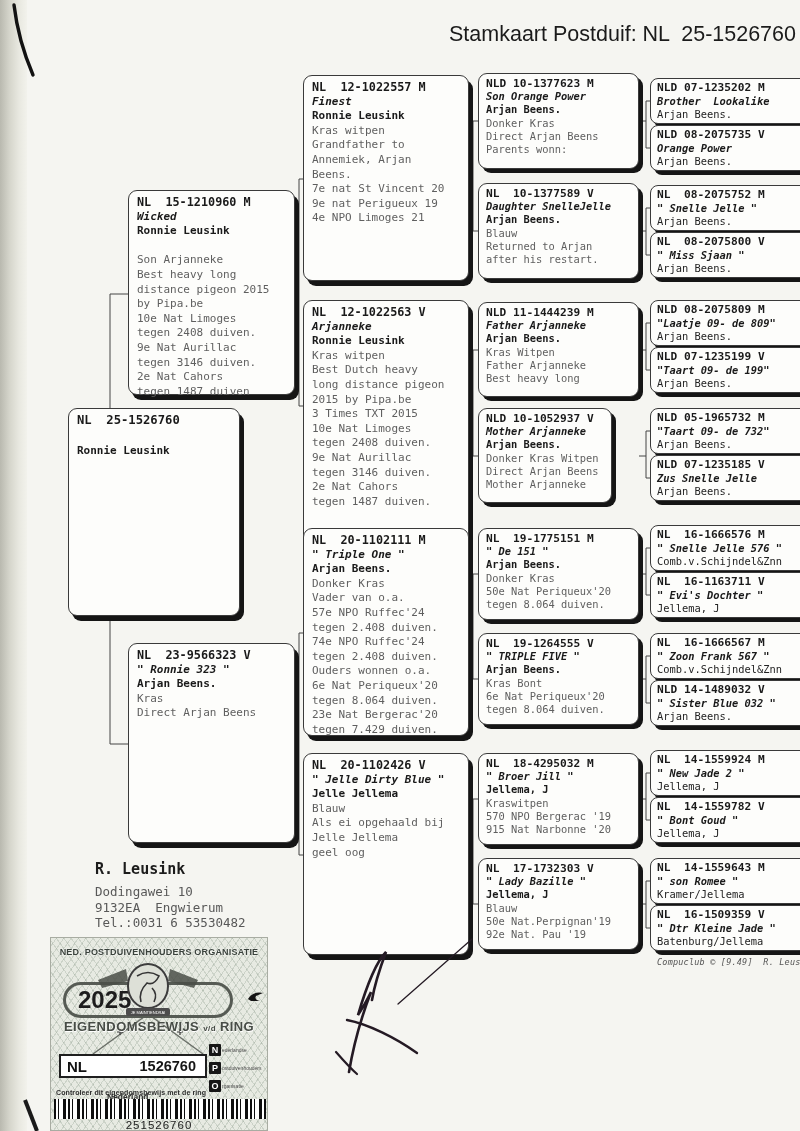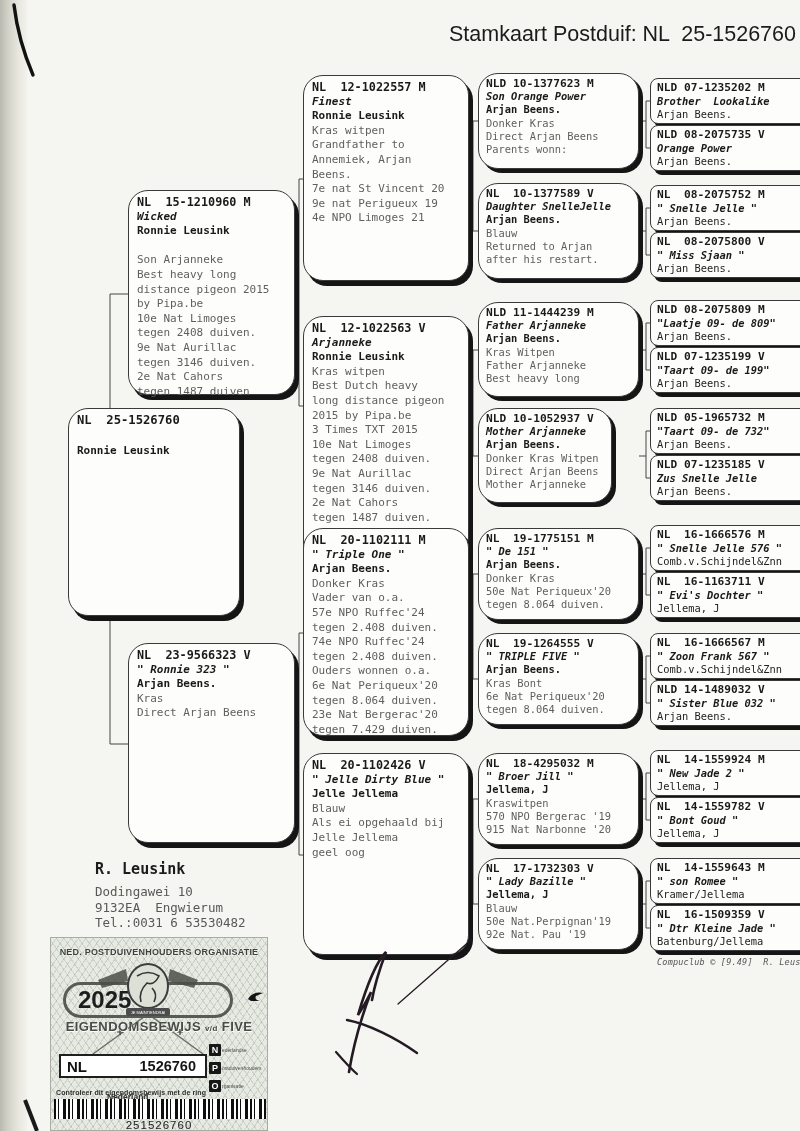--- a/index.html
+++ b/index.html
@@ -6,21 +6,21 @@
   body{width:800px;height:1131px;overflow:hidden;background:#f5f5f1;position:relative;
        font-family:"DejaVu Sans Mono",monospace;}
   #page{position:absolute;inset:0;width:800px;height:1131px;overflow:hidden;}
 
   .scan-strip{position:absolute;left:0;top:0;width:27px;height:1131px;
     background:linear-gradient(90deg,#b9b9af 0,#d5d5cb 35%,#e8e8e0 70%,#f2f2ec 100%);}
 
   .doc-title{position:absolute;left:449px;top:22px;font-family:"Liberation Sans",sans-serif;
     font-size:21.5px;color:#1b1b1b;white-space:pre;}
 
-  .pbox{position:absolute;background:#fdfdfb;border:1.2px solid #3a3a3a;border-radius:20px;
+  .pbox{position:absolute;background:#fdfdfb;border:1.2px solid #3a3a3a;border-radius:9px;
     box-shadow:4px 5px 0 #151515;padding:4px 8px;box-sizing:border-box;color:#1a1a1a;}
   .ring{font-weight:bold;white-space:pre;}
   .pname{font-weight:bold;font-style:italic;white-space:pre;}
   .powner{font-weight:bold;white-space:pre;}
   .powner-normal{font-weight:normal;color:#222;white-space:pre;}
   .pdetails{color:#5f5f5f;white-space:pre;}
 
   .g123{font-size:11px;line-height:14.6px;}
   .g123 .ring{font-size:11.8px;}
   .g4{font-size:10.4px;line-height:13.2px;padding:3px 7px;box-shadow:4px 4px 0 #151515;}
@@ -143,21 +143,21 @@
     <div class="pname">Finest</div>
     <div class="powner">Ronnie Leusink</div>
     <div class="pdetails">Kras witpen
 Grandfather to
 Annemiek, Arjan
 Beens.
 7e nat St Vincent 20
 9e nat Perigueux 19
 4e NPO Limoges 21</div>
   </div>
-  <div class="pbox g123" style="left:303px;top:316px;width:166px;height:272px;">
+  <div class="pbox g123" style="left:303px;top:300px;width:166px;height:272px;">
     <div class="ring">NL  12-1022563 V</div>
     <div class="pname">Arjanneke</div>
     <div class="powner">Ronnie Leusink</div>
     <div class="pdetails">Kras witpen
 Best Dutch heavy
 long distance pigeon
 2015 by Pipa.be
 3 Times TXT 2015
 10e Nat Limoges
 tegen 2408 duiven.
@@ -369,21 +369,21 @@
       <text x="60" y="52" text-anchor="middle" font-size="4" fill="#ffffff" font-family="Liberation Sans, sans-serif">JE MAINTIENDRAI</text>
     </svg>
 
     <svg class="stamp-dove" width="17" height="13">
       <path d="M1,9 Q6,1 16,3 L9,6 Q7,10 13,11 L4,11 Z" fill="#141414"></path>
     </svg>
 
     <div class="stamp-eigen">
       <span>EIGENDOMSBEWIJS</span>
       <span class="vd">v/d</span>
-      <span>FIVE</span>
+      <span>RING</span>
     </div>
 
     <div class="stamp-nlbox">
       <span class="stamp-nl">NL</span>
       <span class="stamp-ringno">1526760</span>
     </div>
 
     <div class="stamp-country">Nederland</div>
 
     <div class="npo-row" style="top:106px;">

